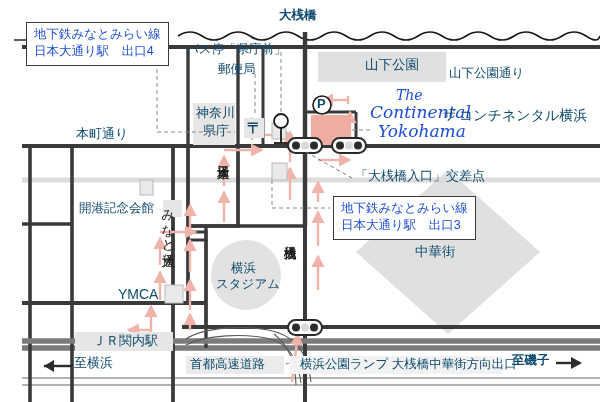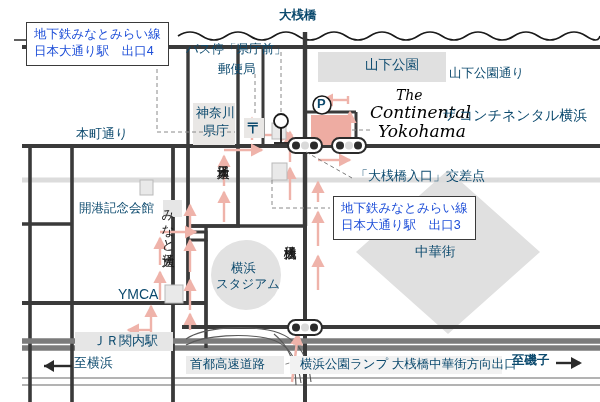--- a/index.html
+++ b/index.html
@@ -7,21 +7,21 @@
   body{font-family:"Liberation Sans","DejaVu Sans",sans-serif;}
   #map-root{position:relative;width:600px;height:402px;background:#ffffff;overflow:hidden;}
   svg#map-svg{position:absolute;left:0;top:0;width:600px;height:402px;}
   .lbl{position:absolute;white-space:nowrap;color:#0c4a6e;line-height:1.15;}
   .callout{position:absolute;background:#fff;border:1.3px solid #3a3a3a;
            padding:3px 7px 4px 7px;font-size:12.5px;line-height:1.38;color:#1d4ed8;
            white-space:nowrap;}
   .vtext{position:absolute;writing-mode:vertical-rl;text-orientation:upright;
          white-space:nowrap;color:#1a1a1a;line-height:1.05;}
   .brandblk{position:absolute;white-space:nowrap;}
-  .script{font-family:"DejaVu Serif","Liberation Serif",serif;font-style:italic;color:#000000;}
+  .script{font-family:"DejaVu Serif","Liberation Serif",serif;font-style:italic;color:#1d4ed8;}
 </style>
 </head>
 <body>
 
 <div id="map-root">
 
   <svg id="map-svg" viewBox="0 0 600 402">
 
     <rect x="318" y="52" width="128" height="30" fill="#e0e0e0"></rect>
 

